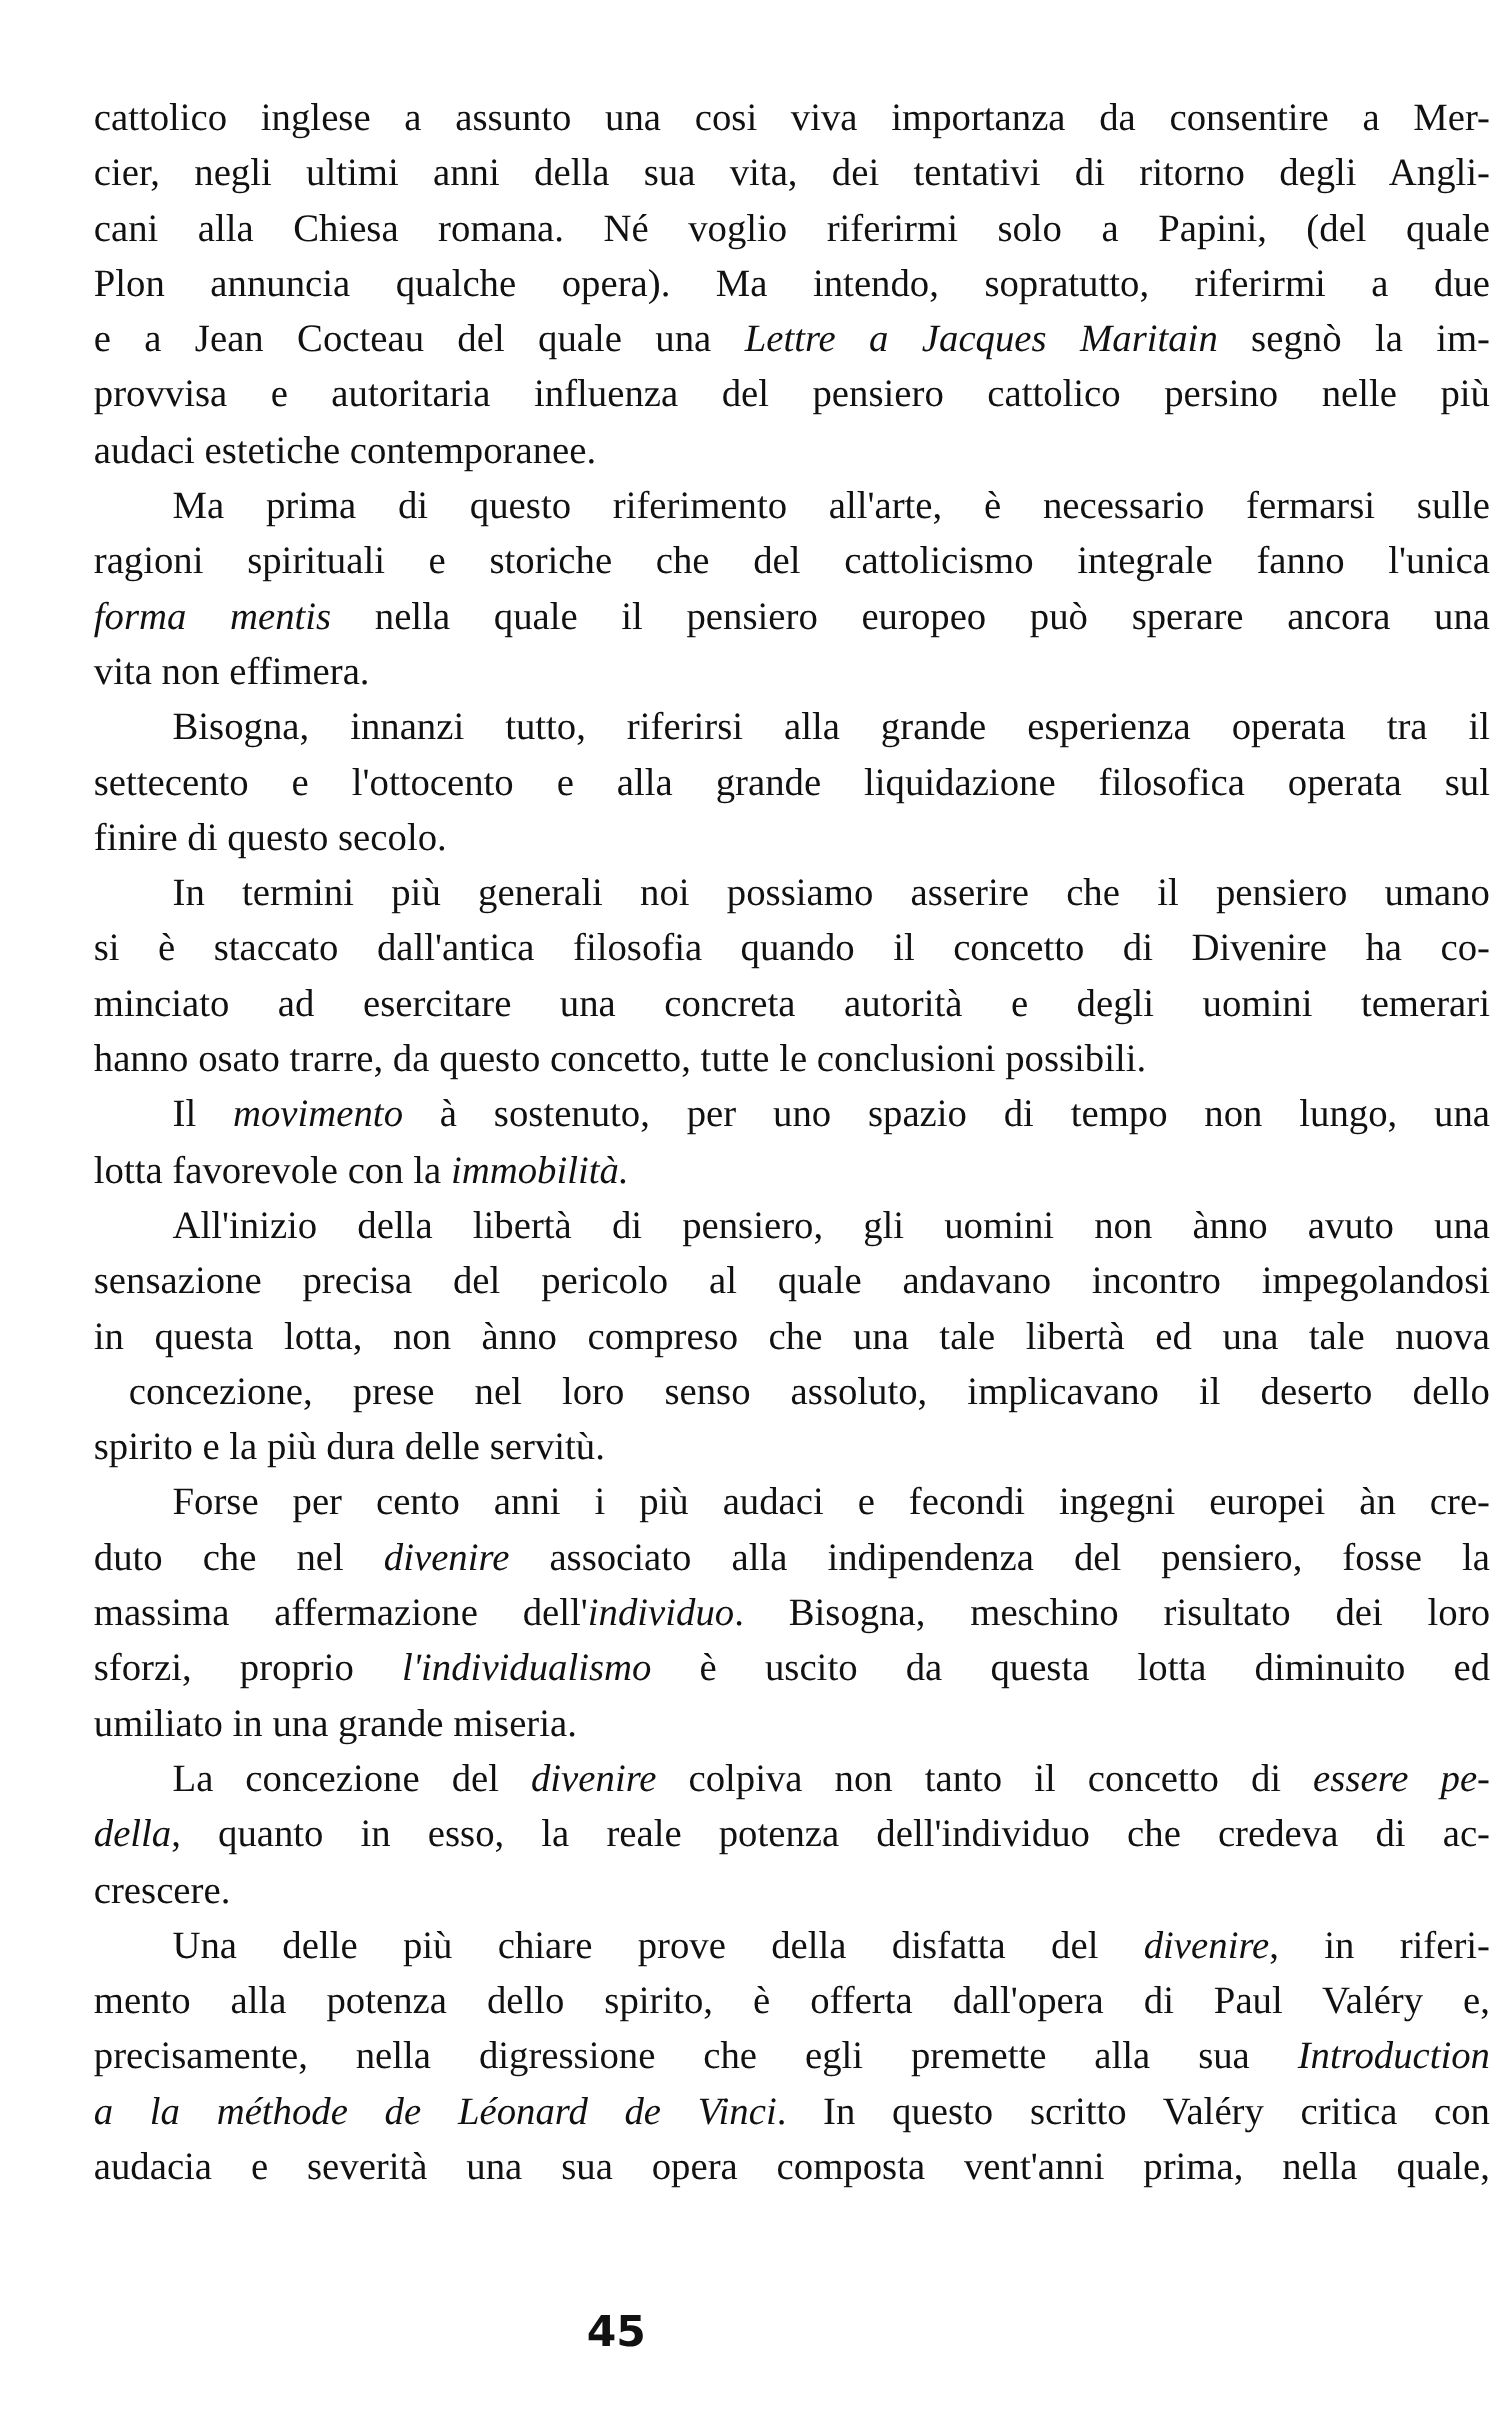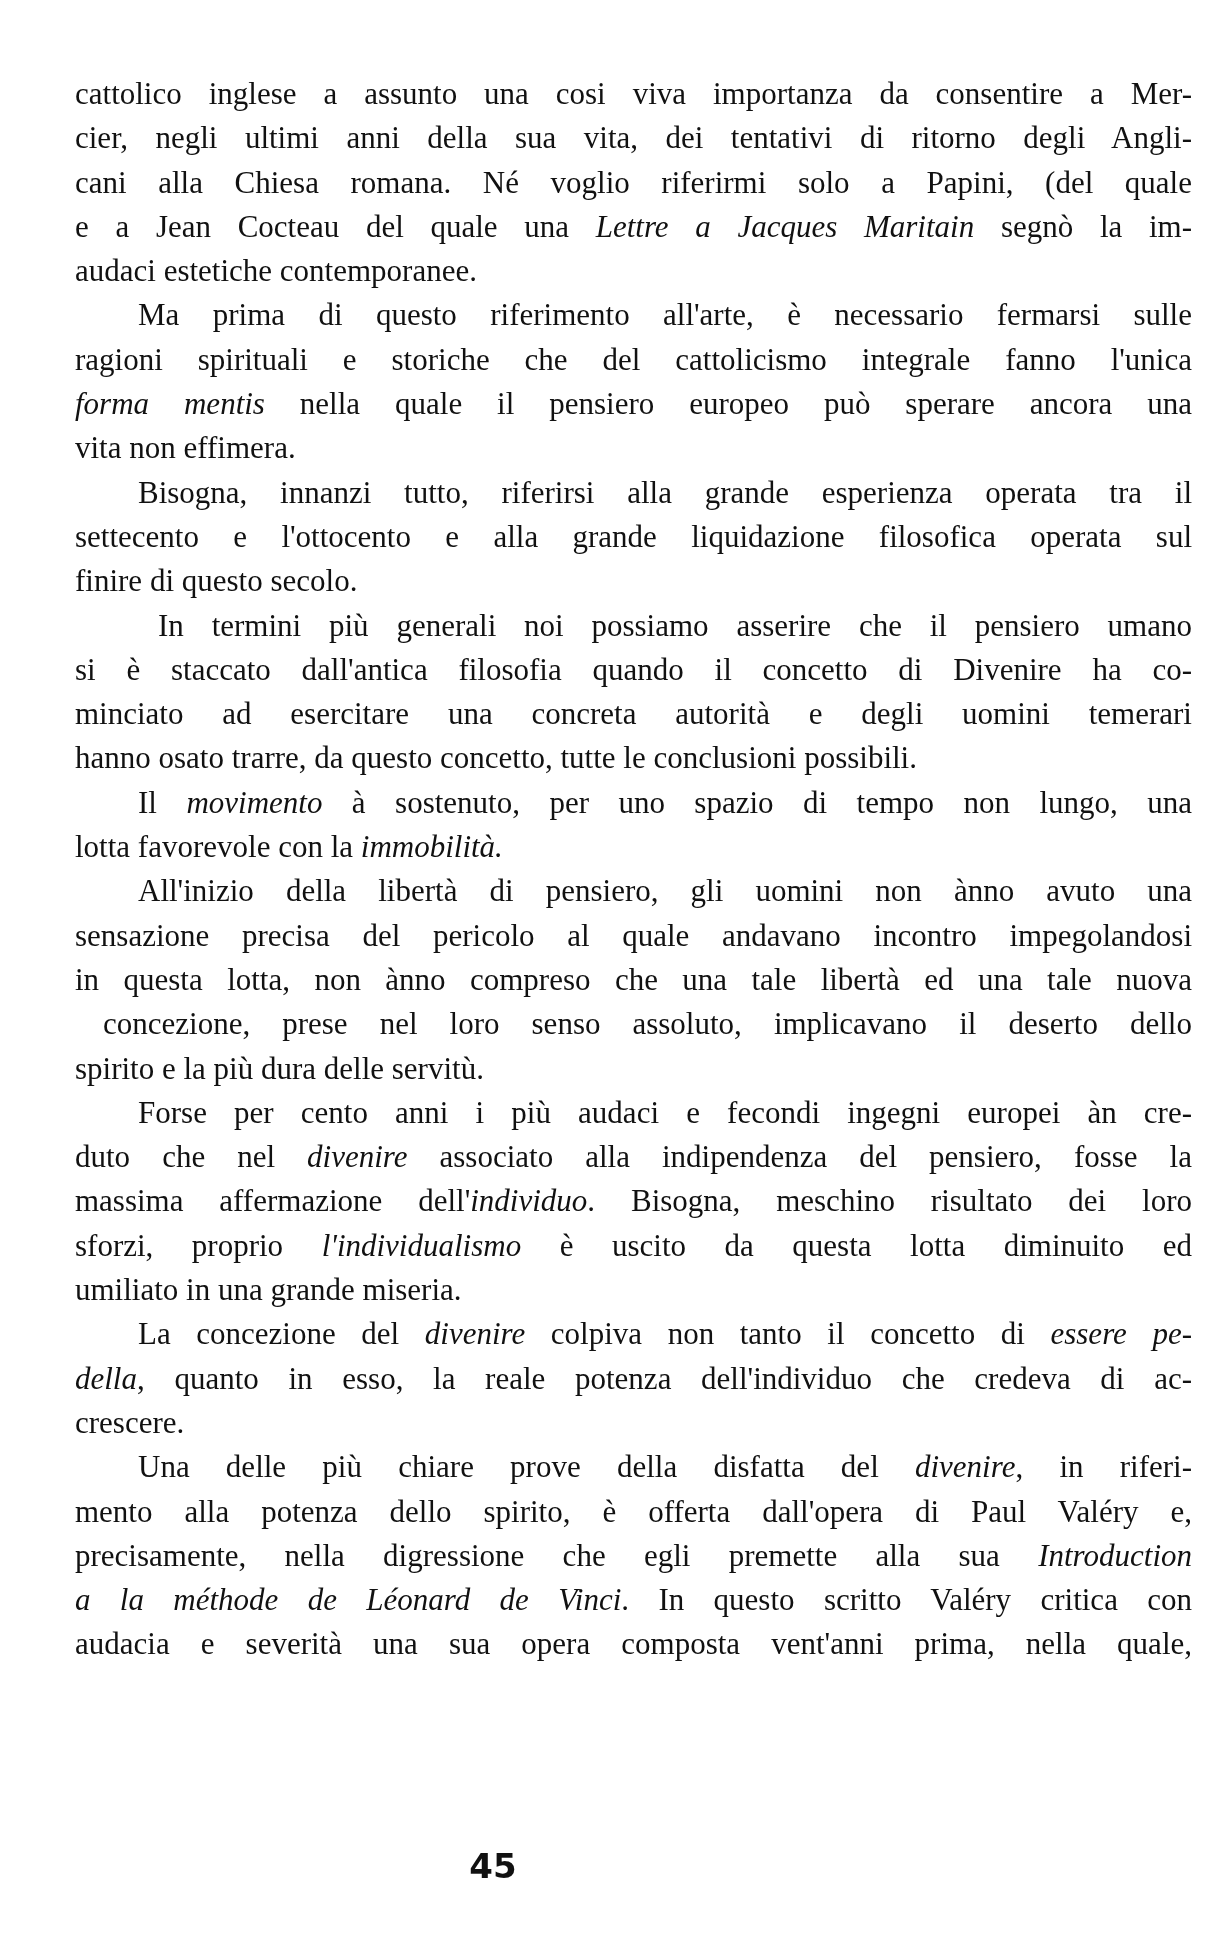--- a/index.html
+++ b/index.html
@@ -24,30 +24,32 @@
     font-size: 34px; font-weight: bold; color: #111111;
   }
 </style>
 </head>
 <body>
 
 <div class="page" id="page-body">
     <div class="line"><span class="seg" style="white-space: normal;">cattolico inglese a assunto una cosi viva importanza da consentire a Mer-</span></div>
     <div class="line"><span class="seg" style="white-space: normal;">cier, negli ultimi anni della sua vita, dei tentativi di ritorno degli Angli-</span></div>
     <div class="line"><span class="seg" style="white-space: normal;">cani alla Chiesa romana. Né voglio riferirmi solo a Papini, (del quale</span></div>
+    <div class="line"><span class="seg" style="white-space: normal;">Plon annuncia qualche opera). Ma intendo, sopratutto, riferirmi a due</span></div>
     <div class="line"><span class="seg" style="white-space: normal;">e a Jean Cocteau del quale una </span><span class="seg-i" style="white-space: normal;">Lettre a Jacques Maritain</span><span class="seg" style="white-space: normal;"> segnò la im-</span></div>
+    <div class="line"><span class="seg" style="white-space: normal;">provvisa e autoritaria influenza del pensiero cattolico persino nelle più</span></div>
     <div class="line last"><span class="seg" style="white-space: normal;">audaci estetiche contemporanee.</span></div>
     <div class="line indent"><span class="seg" style="white-space: normal;">Ma prima di questo riferimento all'arte, è necessario fermarsi sulle</span></div>
     <div class="line"><span class="seg" style="white-space: normal;">ragioni spirituali e storiche che del cattolicismo integrale fanno l'unica</span></div>
     <div class="line"><span class="seg-i" style="white-space: normal;">forma mentis</span><span class="seg" style="white-space: normal;"> nella quale il pensiero europeo può sperare ancora una</span></div>
     <div class="line last"><span class="seg" style="white-space: normal;">vita non effimera.</span></div>
     <div class="line indent"><span class="seg" style="white-space: normal;">Bisogna, innanzi tutto, riferirsi alla grande esperienza operata tra il</span></div>
     <div class="line"><span class="seg" style="white-space: normal;">settecento e l'ottocento e alla grande liquidazione filosofica operata sul</span></div>
     <div class="line last"><span class="seg" style="white-space: normal;">finire di questo secolo.</span></div>
-    <div class="line indent"><span class="seg" style="white-space: normal; margin-left: 20px;">In termini più generali noi possiamo asserire che il pensiero umano</span></div>
+    <div class="line indent"><span class="seg" style="white-space: normal;">In termini più generali noi possiamo asserire che il pensiero umano</span></div>
     <div class="line"><span class="seg" style="white-space: normal;">si è staccato dall'antica filosofia quando il concetto di Divenire ha co-</span></div>
     <div class="line"><span class="seg" style="white-space: normal;">minciato ad esercitare una concreta autorità e degli uomini temerari</span></div>
     <div class="line last"><span class="seg" style="white-space: normal;">hanno osato trarre, da questo concetto, tutte le conclusioni possibili.</span></div>
     <div class="line indent"><span class="seg" style="white-space: normal;">Il </span><span class="seg-i" style="white-space: normal;">movimento</span><span class="seg" style="white-space: normal;"> à sostenuto, per uno spazio di tempo non lungo, una</span></div>
     <div class="line last"><span class="seg" style="white-space: normal;">lotta favorevole con la </span><span class="seg-i" style="white-space: normal;">immobilità.</span></div>
     <div class="line indent"><span class="seg" style="white-space: normal;">All'inizio della libertà di pensiero, gli uomini non ànno avuto una</span></div>
     <div class="line"><span class="seg" style="white-space: normal;">sensazione precisa del pericolo al quale andavano incontro impegolandosi</span></div>
     <div class="line"><span class="seg" style="white-space: normal;">in questa lotta, non ànno compreso che una tale libertà ed una tale nuova</span></div>
     <div class="line"><span class="seg" style="white-space: normal; margin-left: 28px;">concezione, prese nel loro senso assoluto, implicavano il deserto dello</span></div>
     <div class="line last"><span class="seg" style="white-space: normal;">spirito e la più dura delle servitù.</span></div>

